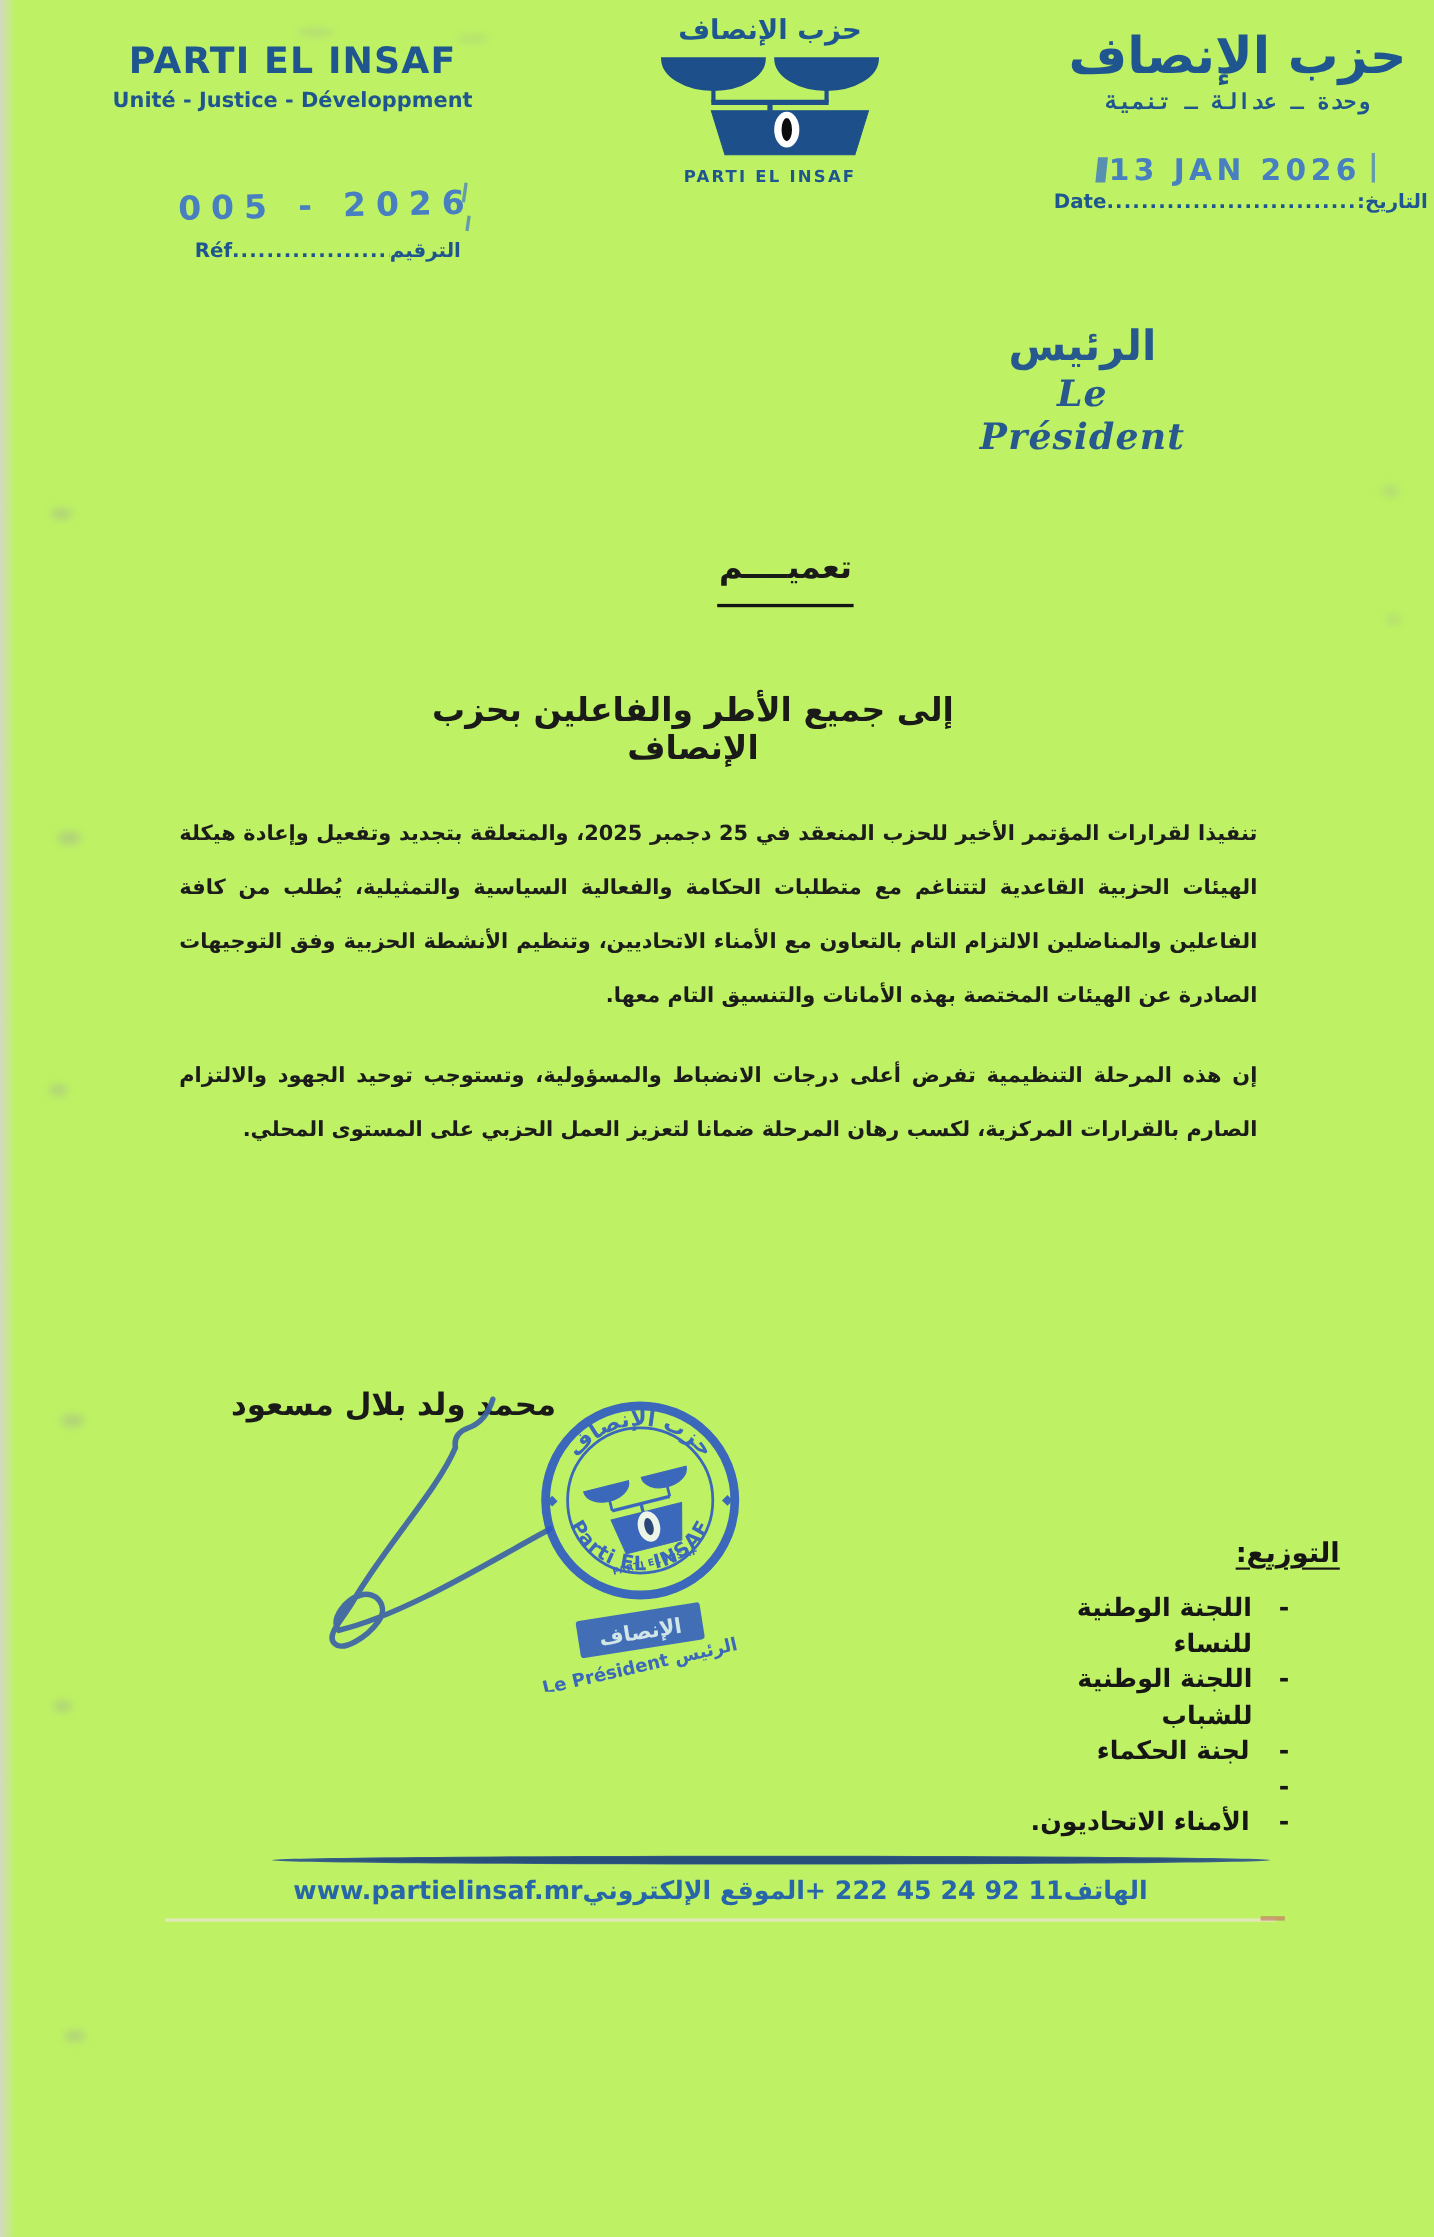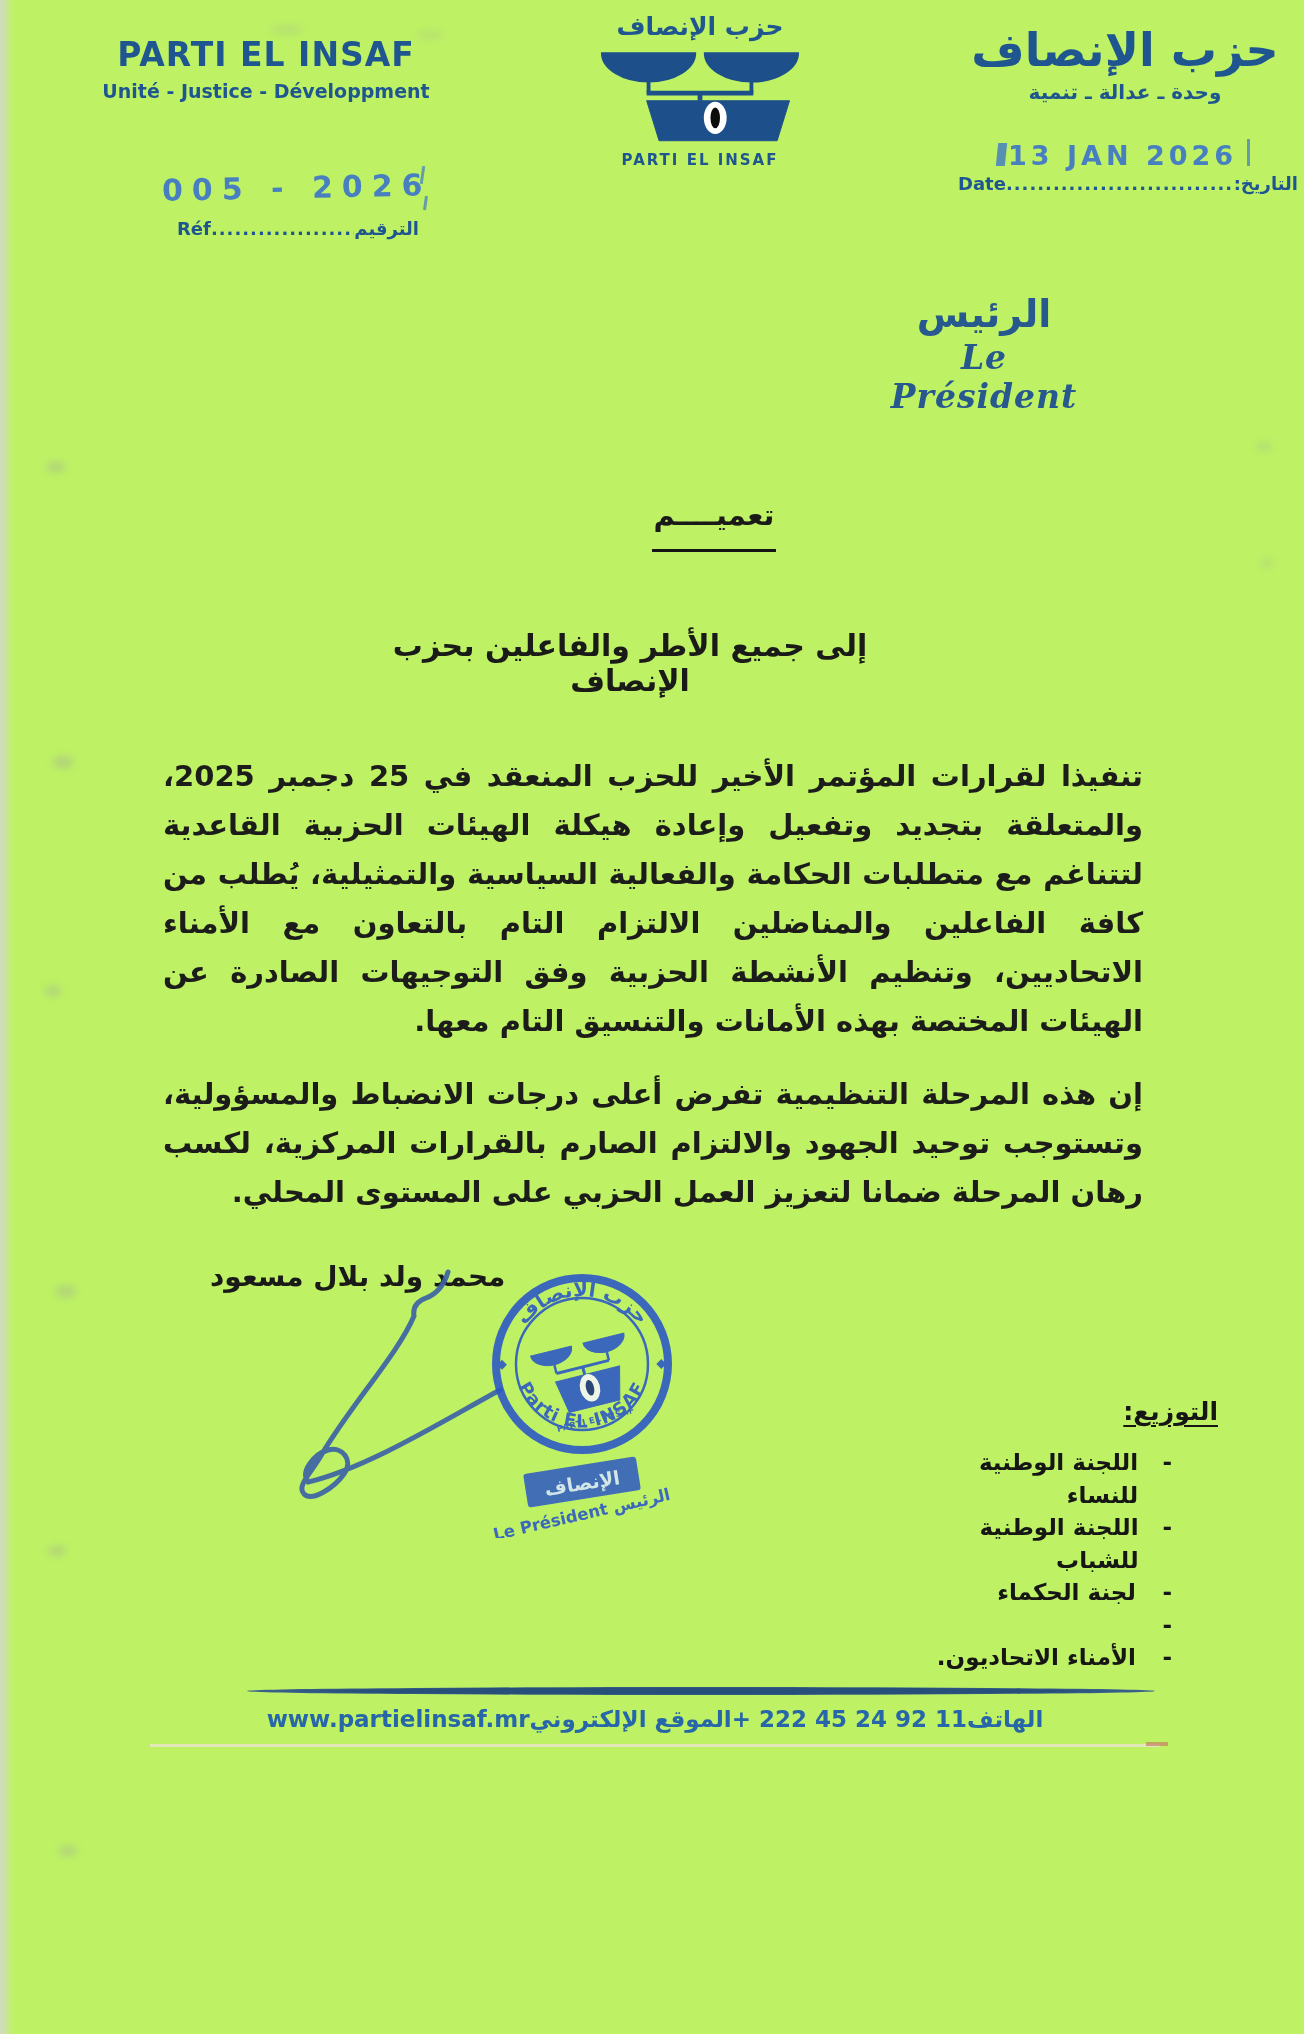--- a/index.html
+++ b/index.html
@@ -26,35 +26,35 @@
     font-size:18px;font-weight:bold;color:#1f568f;}
   .dots{flex:1;overflow:hidden;white-space:nowrap;letter-spacing:1px;font-weight:bold;}
   .stamp-ink{color:#477fc0;font-weight:bold;white-space:nowrap;}
   .ref-stamp{left:162px;top:170px;font-size:30px;letter-spacing:9px;transform:rotate(-1.2deg);}
   .stamp-bar{position:absolute;background:#477fc0;opacity:.75;}
   .hdr-center{left:600px;top:12px;width:200px;text-align:center;color:#1f568f;}
   .logo-ar{font-size:25px;font-weight:bold;}
   .logo-caption{font-size:15px;font-weight:bold;letter-spacing:2px;margin-top:4px;}
   .hdr-right{left:950px;top:26px;width:350px;text-align:center;color:#1f568f;}
   .ar-name{font-size:46px;font-weight:bold;line-height:1.05;}
-  .ar-motto{font-size:20px;font-weight:bold;margin-top:6px;}
+  .ar-motto{font-size:20px;font-weight:bold;margin-top:6px;font-family:Liberation Mono, monospace;}
   .date-line{left:958px;top:173px;width:340px;display:flex;align-items:flex-end;
     font-size:18px;font-weight:bold;color:#1f568f;}
   .date-stamp{left:1008px;top:140px;font-size:27px;letter-spacing:4px;}
   
   .president{left:864px;top:292px;width:240px;text-align:center;color:#27598f;}
   .pres-ar{font-size:38px;font-weight:bold;}
   .pres-fr{font-family:"DejaVu Serif","Liberation Serif",serif;font-style:italic;
     font-weight:bold;font-size:33px;margin-top:2px;letter-spacing:1px;}
   .circ-title{left:652px;top:498px;width:124px;text-align:center;font-size:29px;
     font-weight:bold;border-bottom:3px solid #151515;padding-bottom:17px;direction:rtl;}
   .to-line{left:380px;top:628px;width:500px;text-align:center;font-size:30px;
     font-weight:bold;direction:rtl;}
   
-  .body-text{left:163px;top:752px;width:980px;direction:rtl;font-size:29px;
+  .body-text{left:163px;top:734px;width:980px;direction:rtl;font-size:19px;
     line-height:49px;text-align:justify;font-weight:600;color:#1c1c1a;}
   .body-text p{margin:0 0 24px 0;}
   
   .sig-name{left:210px;top:1260px;font-size:28px;font-weight:bold;direction:rtl;}
   .sig-ink{left:288px;top:1258px;}
   .seal{left:486px;top:1268px;opacity:.88;}
   
   .dist{left:935px;top:1397px;width:283px;direction:rtl;color:#161614;}
   .dist-head{font-size:25px;font-weight:bold;text-decoration:underline;text-underline-offset:5px;}
   .dist ul{list-style:none;margin:20px 0 0 0;padding:0 46px 0 0;}

